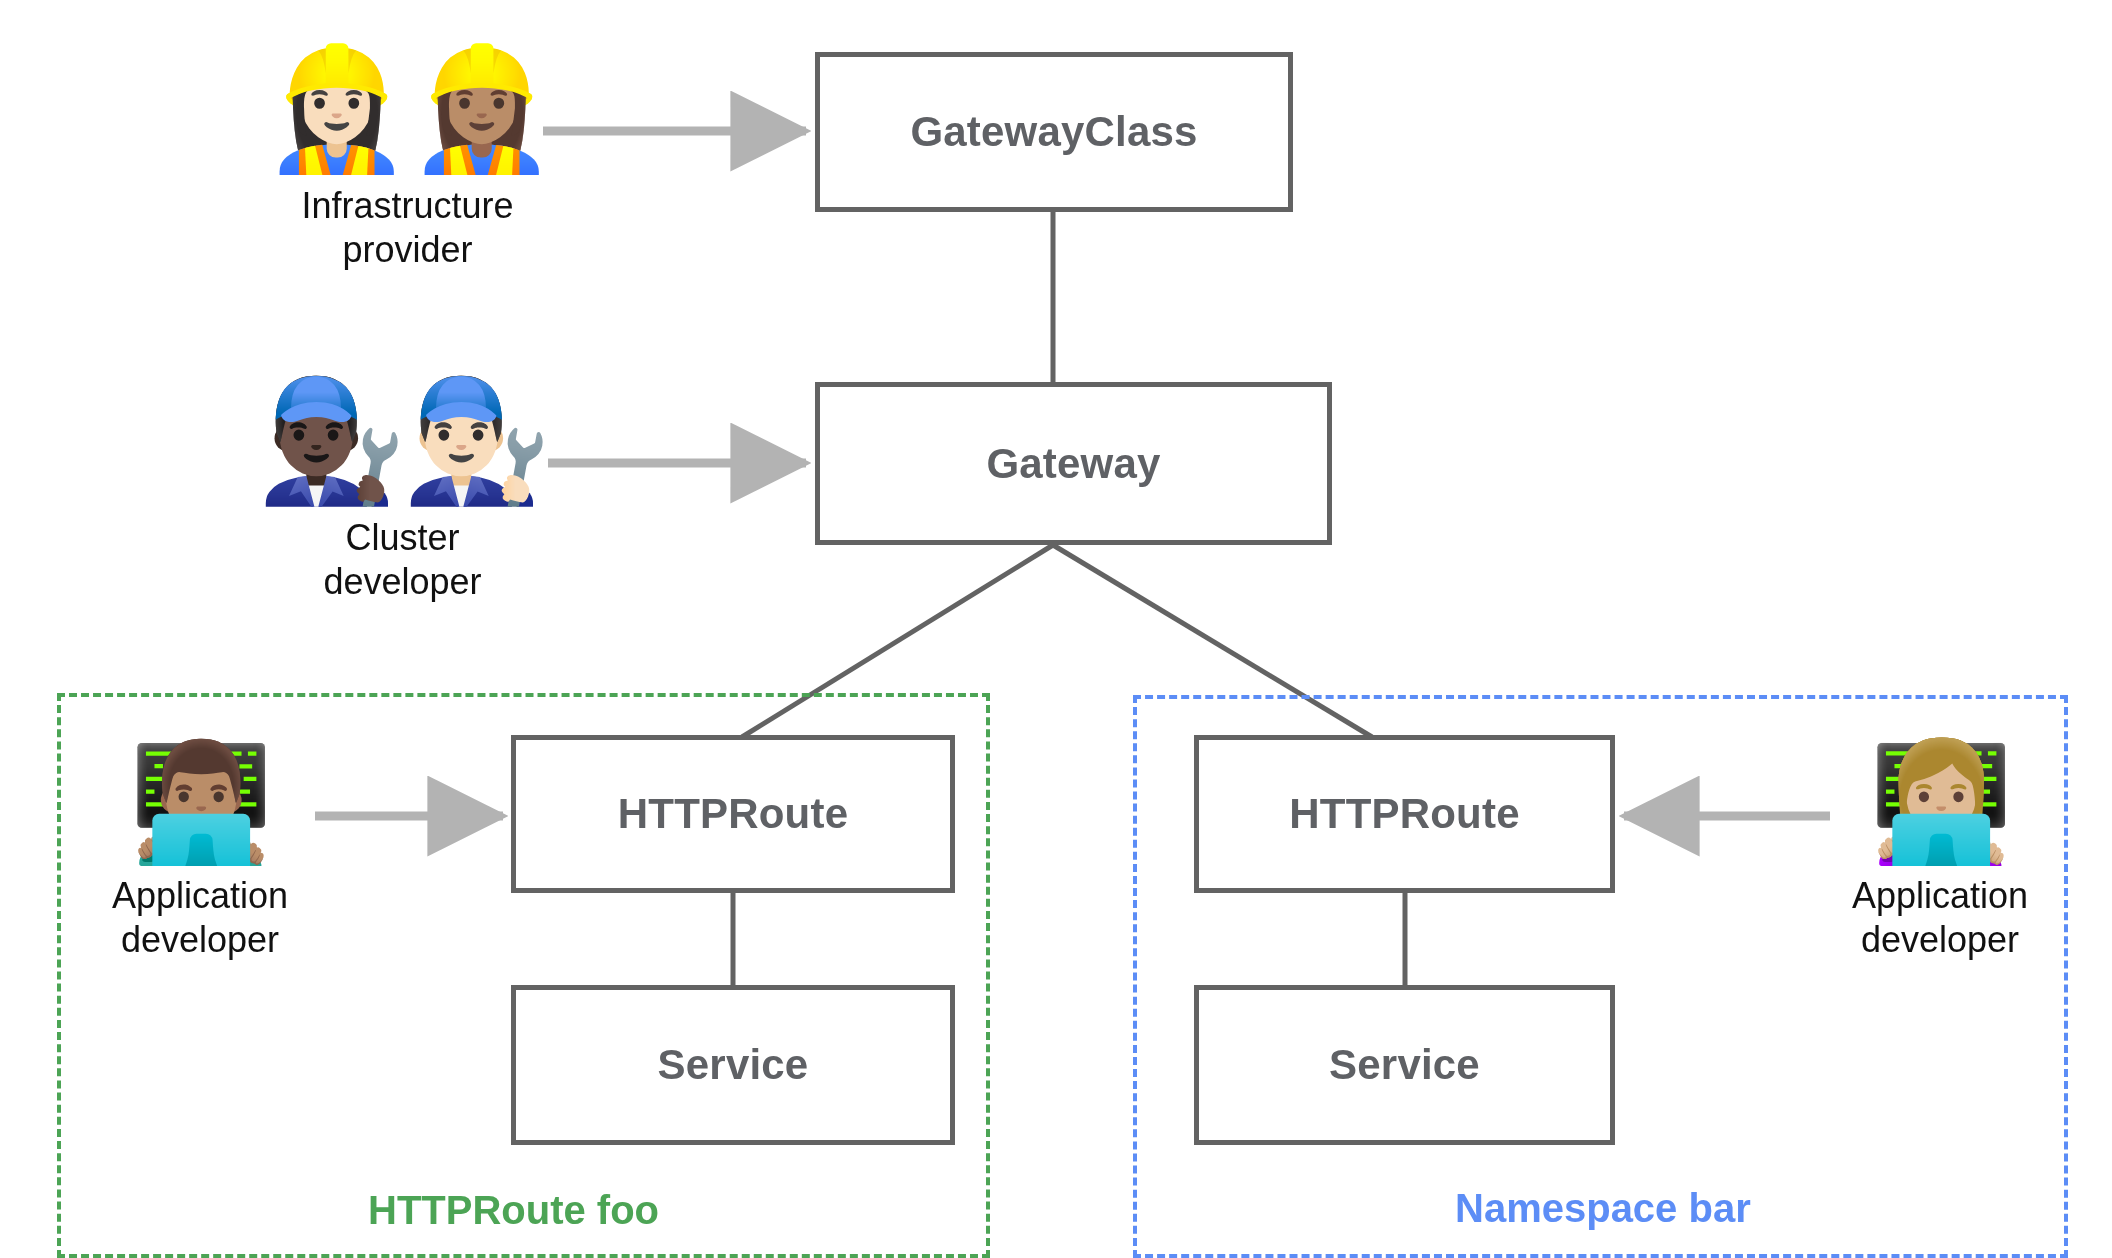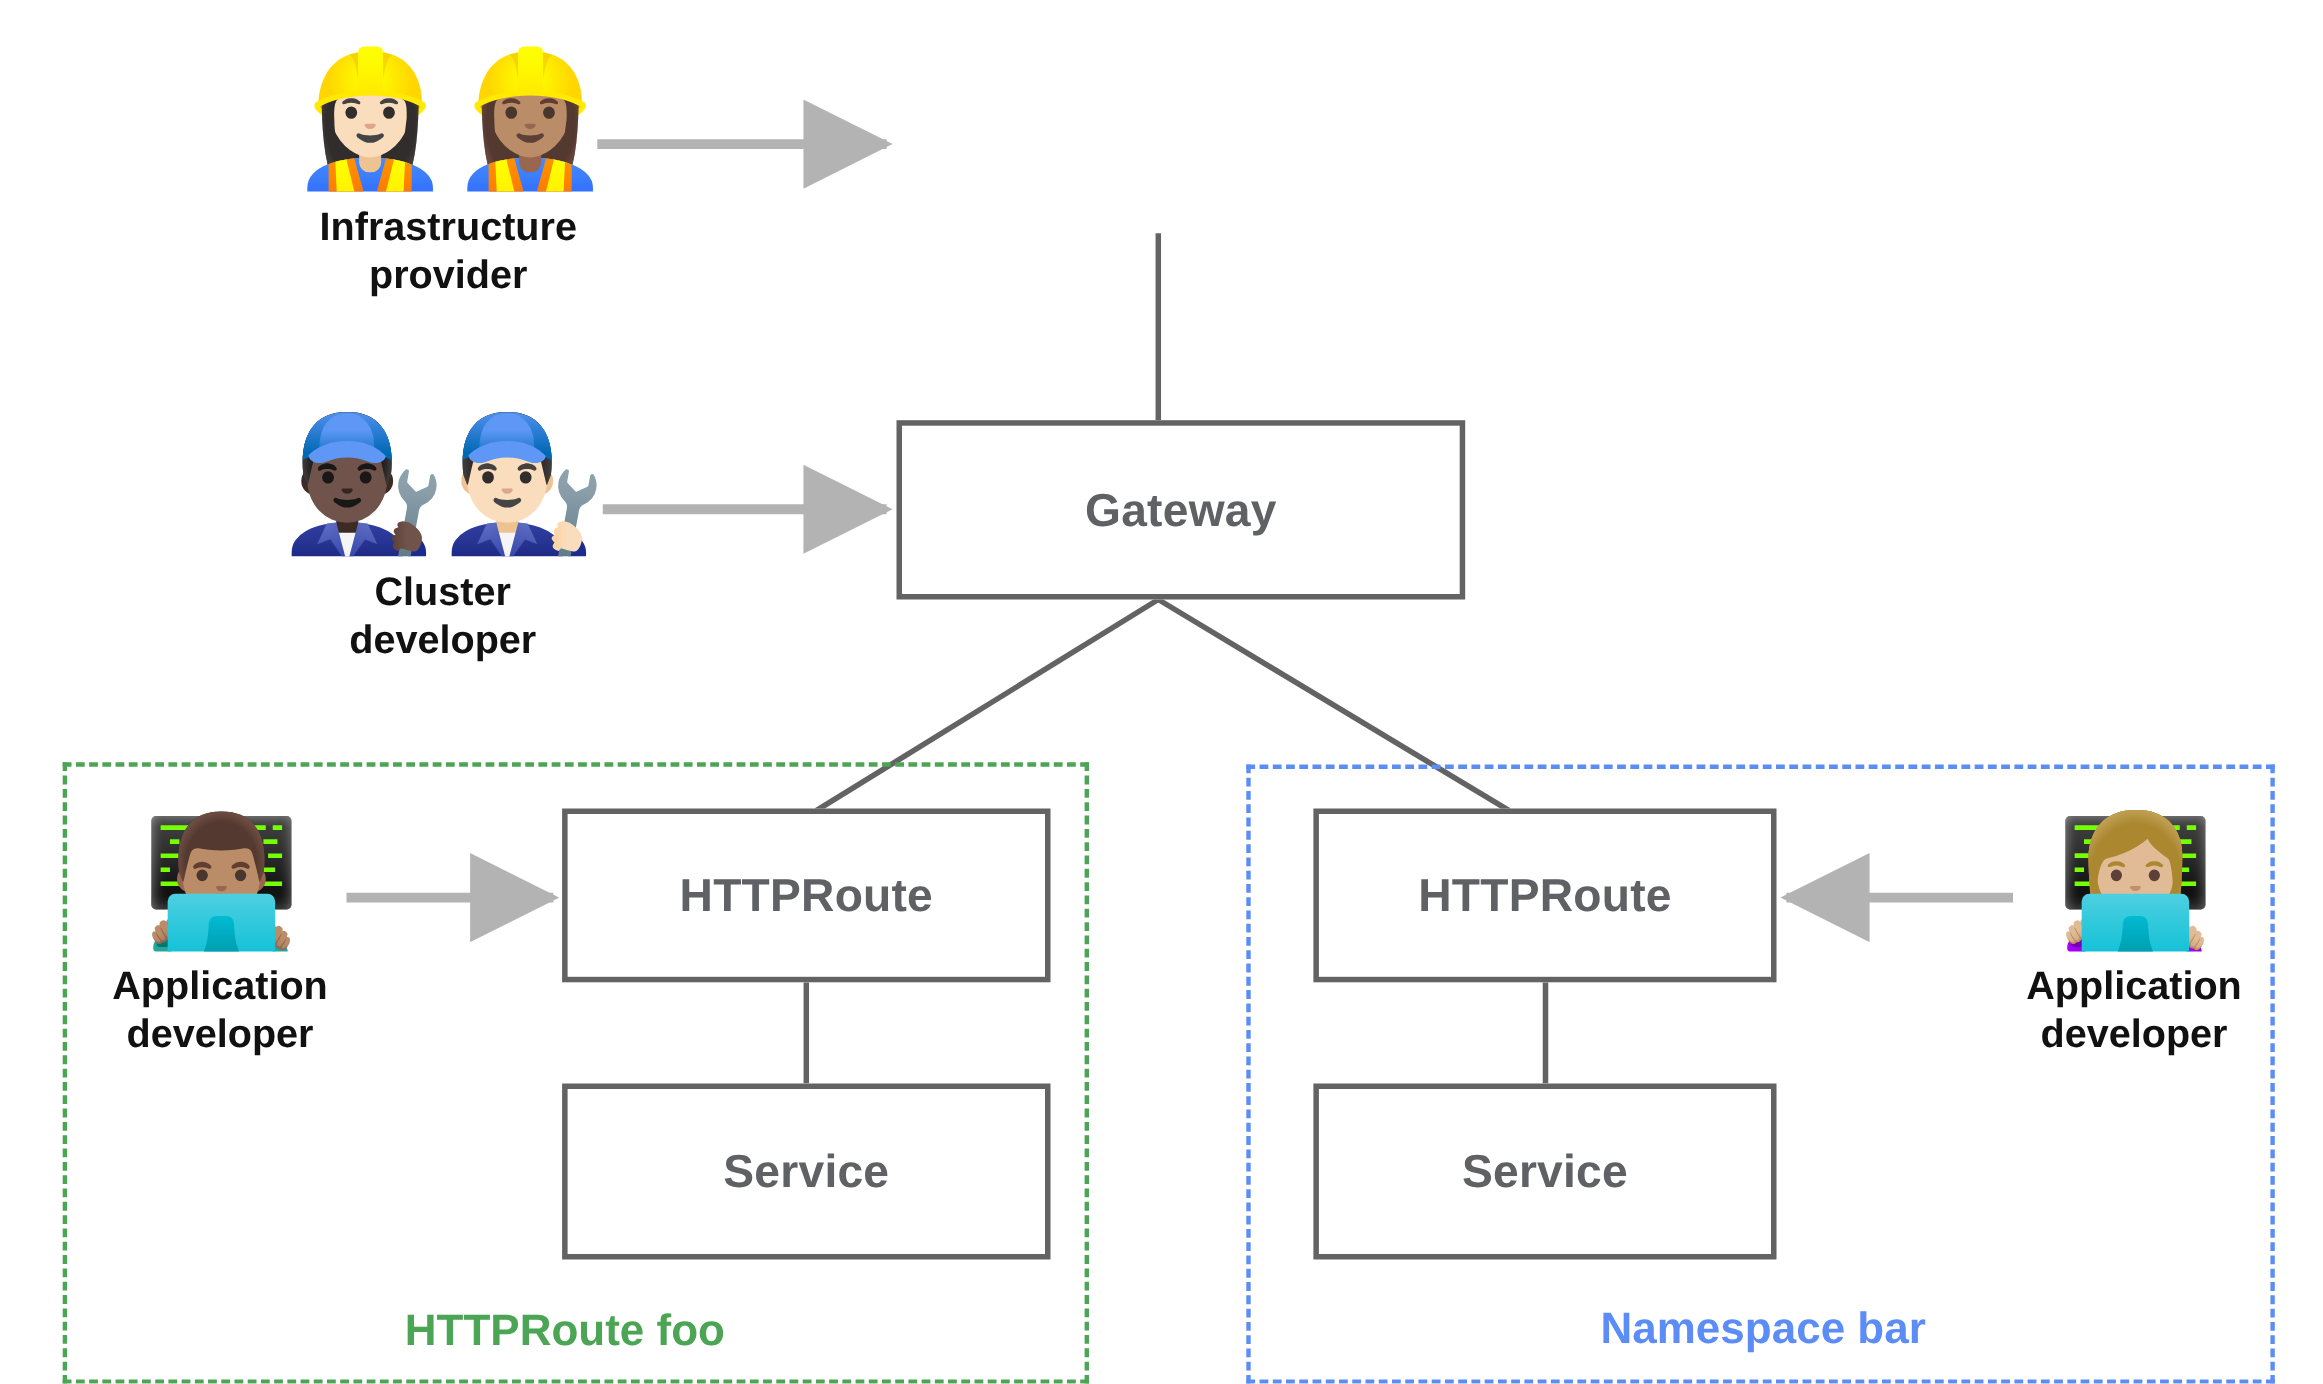--- a/index.html
+++ b/index.html
@@ -74,21 +74,21 @@
     white-space: nowrap;
     letter-spacing: -4px;
     user-select: none;
   }
   .actor-emoji.small {
     font-size: 116px;
   }
   .actor-caption {
     font-family: "Liberation Sans", "DejaVu Sans", sans-serif;
     font-size: 36px;
-    font-weight: bold;
+    font-weight: normal;
     color: #111111;
     line-height: 1.22;
     text-align: center;
     white-space: pre-line;
     margin-top: 6px;
   }
 </style>
 </head>
 <body>
 
@@ -119,20 +119,23 @@
 
     <line x1="1830" y1="816" x2="1624" y2="816" stroke="#b3b3b3" stroke-width="9" marker-end="url(#arrowGray)"></line>
   </svg>
 
   <div class="ns-box ns-foo" style="left:57px; top:693px; width:933px; height:565px;"></div>
   <div class="ns-label ns-label-foo" style="left:368px; top:1188px;">HTTPRoute foo</div>
 
   <div class="ns-box ns-bar" style="left:1133px; top:695px; width:935px; height:563px;"></div>
   <div class="ns-label ns-label-bar" style="left:1455px; top:1186px;">Namespace bar</div>
 
+  <div class="node-box" style="left:815px; top:52px; width:478px; height:160px;">
+    <span class="node-label">GatewayClass</span>
+  </div>
 
   <div class="node-box" style="left:815px; top:382px; width:517px; height:163px;">
     <span class="node-label">Gateway</span>
   </div>
 
   <div class="node-box" style="left:511px; top:735px; width:444px; height:158px;">
     <span class="node-label">HTTPRoute</span>
   </div>
 
   <div class="node-box" style="left:511px; top:985px; width:444px; height:160px;">

